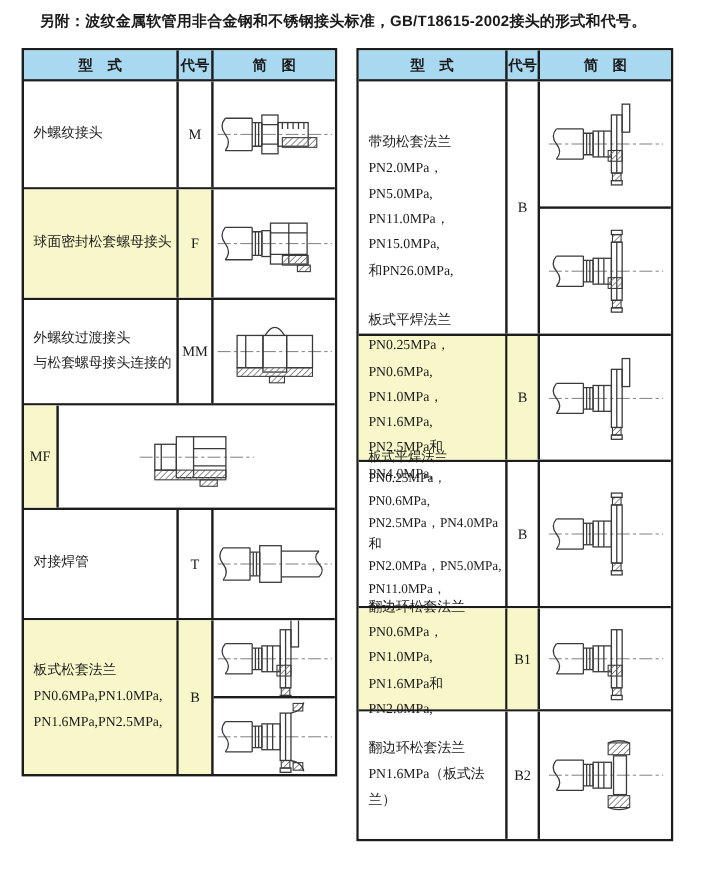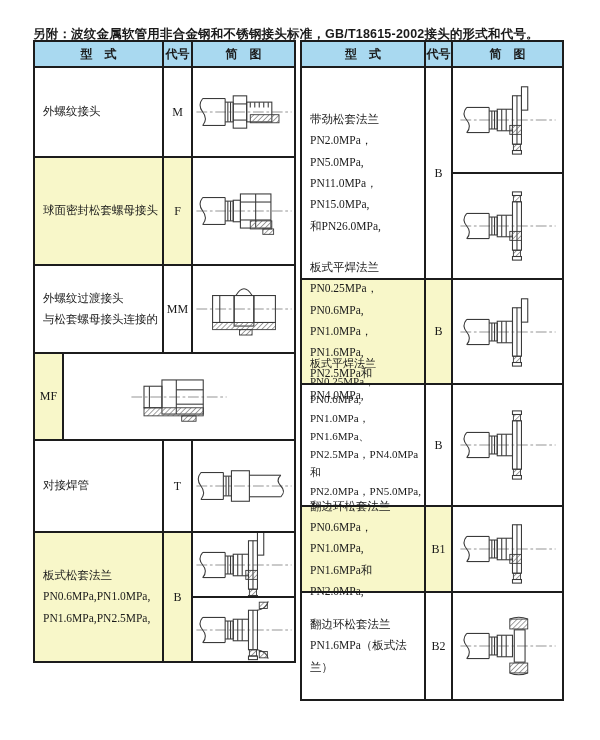--- a/index.html
+++ b/index.html
@@ -1,40 +1,40 @@
 <!DOCTYPE html>
 <html><head>
 <meta charset="utf-8">
 <style>
   *{box-sizing:border-box;margin:0;padding:0}
   html,body{width:600px;height:740px;background:#ffffff}
   body{position:relative;font-family:"Liberation Serif","DejaVu Serif",serif;color:#1a1a1a;
        --hdr:#a9d9f0;--hl:#f8f7c9;--bd:#1c1c1c}
-  .title{position:absolute;left:33px;top:26px;width:560px;
+  .title{position:absolute;left:33px;top:10px;width:560px;
          font-family:"Liberation Sans","DejaVu Sans",sans-serif;font-weight:bold;
          font-size:12.5px;letter-spacing:.2px;white-space:nowrap}
-  .tables{position:absolute;left:33px;top:40px;display:flex;gap:4px;align-items:flex-start}
+  .tables{position:absolute;left:18px;top:40px;display:flex;gap:16px;align-items:flex-start}
   .tbl{border:2px solid var(--bd);background:#fff}
   .t0{width:263px}
   .t1{width:264px}
   .hdr,.row{display:flex;border-bottom:2px solid var(--bd);background:#fff}
   .row:last-child{border-bottom:none}
   .hdr{height:26px;background:var(--hdr);
        font-family:"Liberation Sans","DejaVu Sans",sans-serif;font-weight:bold;font-size:12px}
   .hdr>div{display:flex;align-items:center;justify-content:center}
   .c1{width:129px;border-right:2px solid var(--bd)}
   .c2{width:29px;border-right:2px solid var(--bd);display:flex;align-items:center;justify-content:center;font-size:12px}
   .c3{flex:1;display:flex;flex-direction:column;min-width:0}
   .t1 .c1{width:124px}
   .t1 .c2{width:27px}
   .row .c1{display:flex;flex-direction:column;justify-content:center;
            padding:4px 3px 4px 8px;font-size:11.5px;line-height:1.85}
   .row .c1.dense{line-height:1.66;font-size:11px}
   .hl .c1,.hl .c2{background:var(--hl)}
-  .t0 .r0{height:90px}.t0 .r1{height:108px}.t0 .r2{height:88px}
+  .t0 .r0{height:90px}.t0 .r1{height:92px}.t0 .r2{height:88px}
   .t0 .r3{height:87px}.t0 .r4{height:92px}.t0 .r5{height:128px}
   .t1 .r0{height:212px}.t1 .r1{height:105px}.t1 .r2{height:122px}
   .t1 .r3{height:86px}.t1 .r4{height:106px}
   .dg{flex:1;display:flex;align-items:center;justify-content:center;overflow:hidden}
   .dg+.dg{border-top:2px solid var(--bd)}
   .dg svg{display:block}
 </style>
 </head>
 <body style="--hdr: #a9d9f0; --hl: #f8f7c9; --bd: #1c1c1c;">
 
@@ -376,21 +376,20 @@
               <rect x="61" y="66" width="8" height="7" fill="url(#h9)" stroke="#3a3a3a" stroke-width="1"></rect>
               <rect x="60" y="73" width="10" height="4" fill="none" stroke="#3a3a3a" stroke-width="1.2"></rect>
             </svg>
           </div>
         </div>
       </div>
       <div class="row r2">
         <div class="c1 dense">
           <div class="tl">板式平焊法兰</div>
           <div class="tl">PN0.25MPa，PN0.6MPa,</div>
-          <div class="tl">PN1.0MPa，PN1.6MPa、</div>
           <div class="tl">PN2.5MPa，PN4.0MPa和</div>
           <div class="tl">PN2.0MPa，PN5.0MPa,</div>
           <div class="tl">PN11.0MPa，PN26.0MPa,</div>
         </div>
         <div class="c2">B</div>
         <div class="c3">
           <div class="dg">
             <svg viewBox="0 0 110 78" width="100" height="70">
               <defs>
                 <pattern id="h10" width="4" height="4" patternUnits="userSpaceOnUse" patternTransform="rotate(45)">

